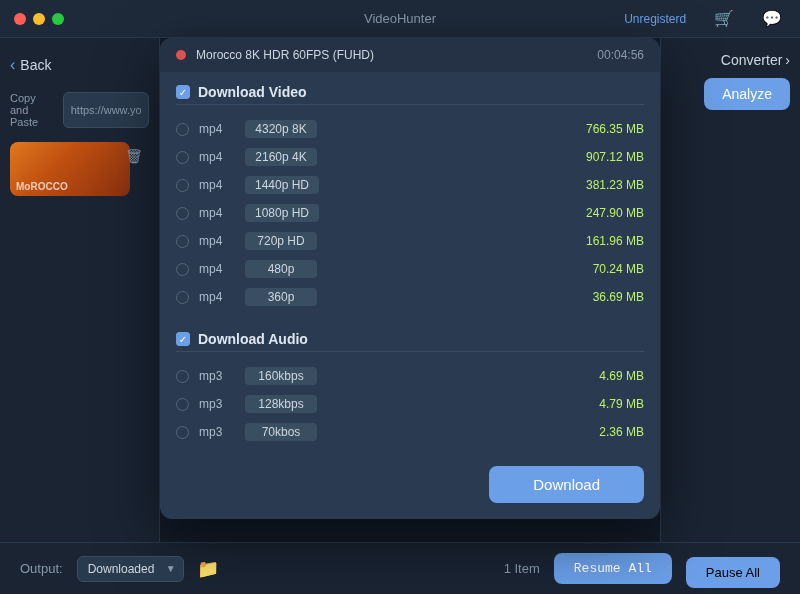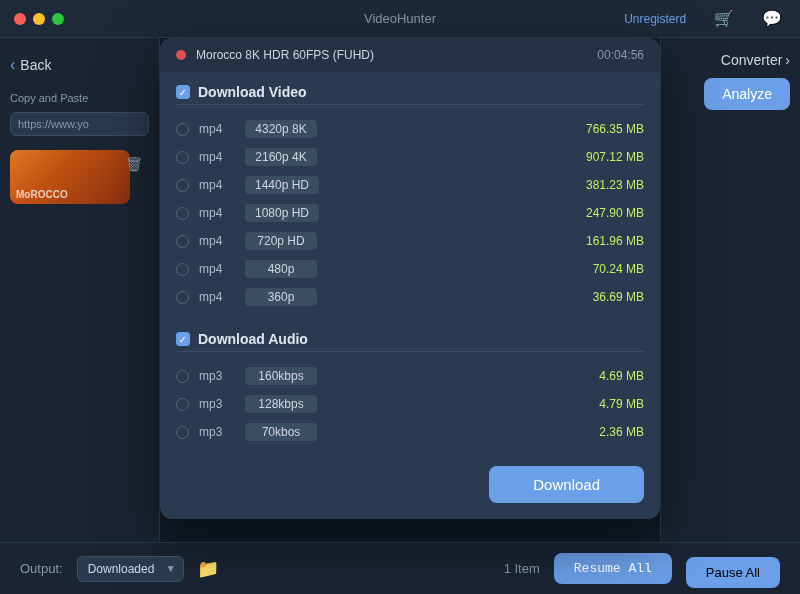--- a/index.html
+++ b/index.html
@@ -83,21 +83,21 @@
       font-size: 14px;
       cursor: pointer;
       padding: 4px 0;
     }
     .back-arrow {
       color: #6b9fe8;
       font-size: 16px;
     }
     .copy-paste-section {
       display: flex;
-      flex-direction: column;
+      flex-direction: row;
       gap: 8px;
     }
     .copy-paste-label {
       color: #8899aa;
       font-size: 11px;
     }
     .url-input {
       background: #2a3a4e;
       border: 1px solid #3a4e62;
       border-radius: 6px;

